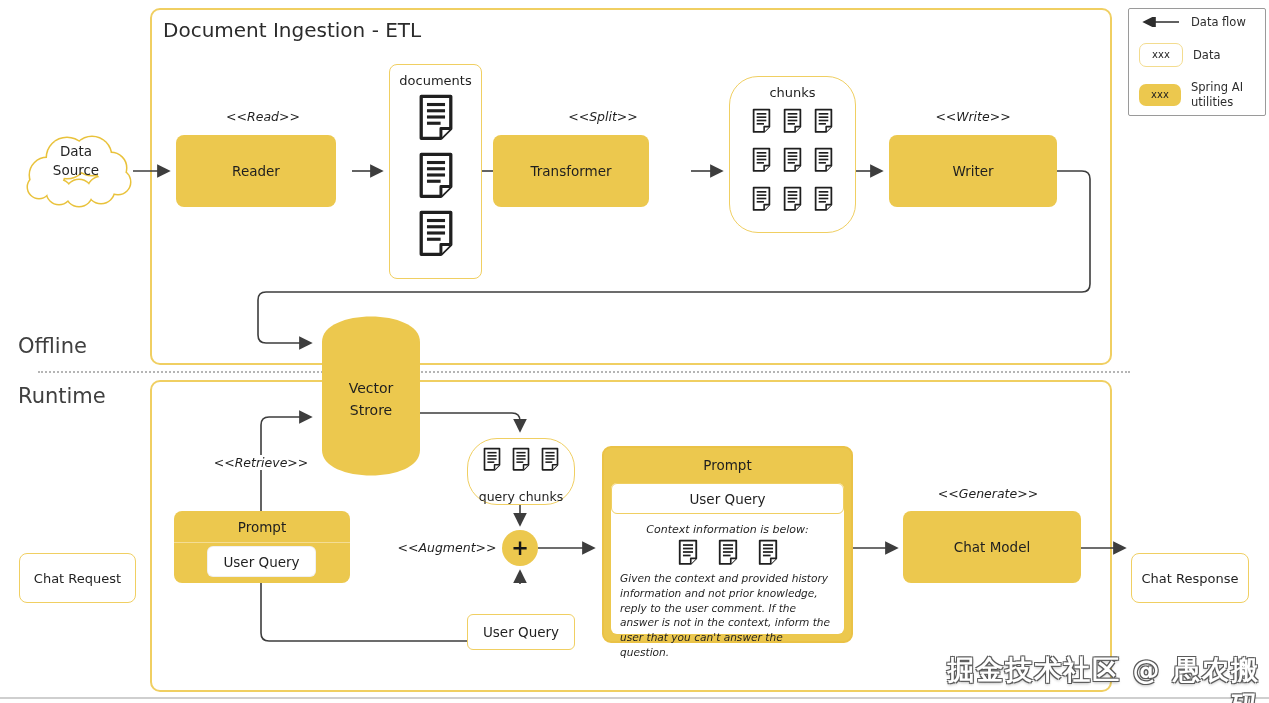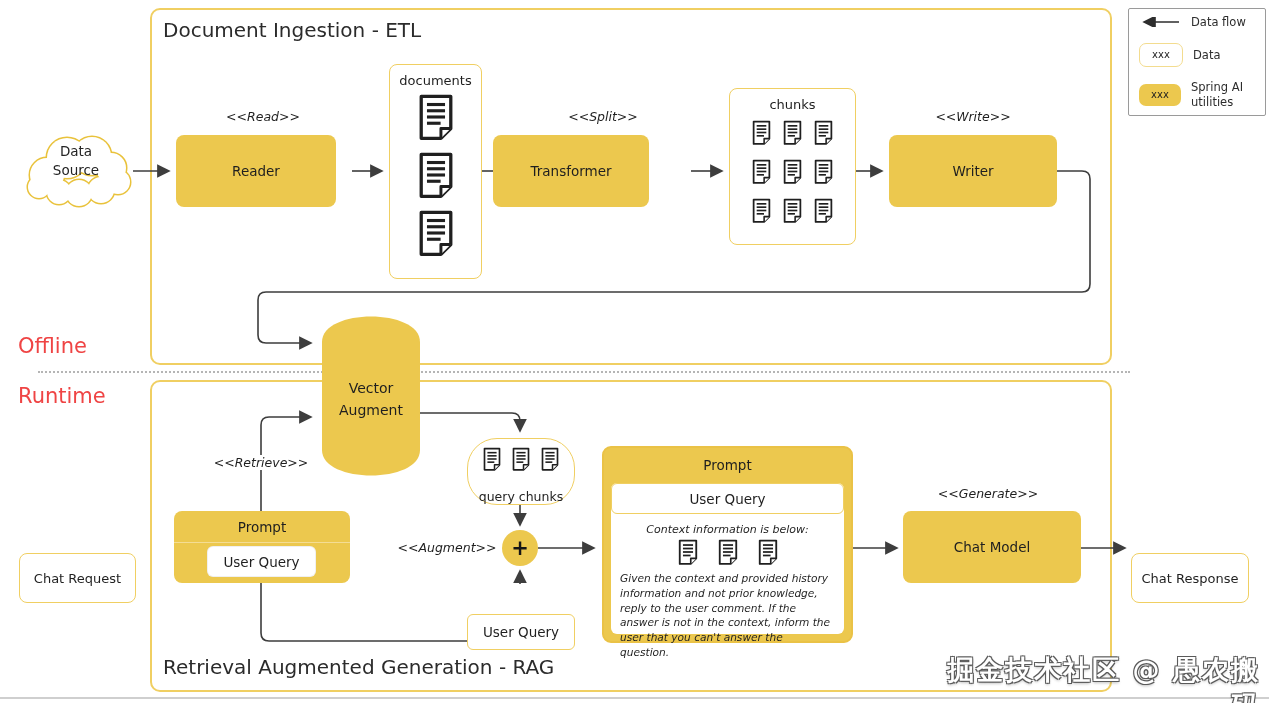--- a/index.html
+++ b/index.html
@@ -2,21 +2,21 @@
 <html><head>
 <meta charset="utf-8">
 <style>
   html,body{margin:0;padding:0;background:#fff;}
   .canvas{position:relative;width:1269px;height:703px;background:#fff;overflow:hidden;
           font-family:"DejaVu Sans","Liberation Sans",sans-serif;color:#242424;}
   .abs{position:absolute;}
   
   .container{position:absolute;border:2px solid #F0CF62;border-radius:10px;background:transparent;z-index:1;}
   .section-title{position:absolute;font-size:20px;color:#2b2b2b;z-index:4;}
-  .mode-label{position:absolute;font-size:21px;color:#ef4444;z-index:4;}
+  .mode-label{position:absolute;font-size:21px;color:#404040;z-index:4;}
   .dotted-sep{position:absolute;border-top:2px dotted #b5b5b5;height:0;z-index:1;}
   
   .ybox{position:absolute;background:#ECC84E;border-radius:8px;display:flex;align-items:center;
         justify-content:center;font-size:13.5px;color:#1f1f1f;z-index:3;}
   .wbox{position:absolute;background:#fff;border:1.5px solid #F0CF62;border-radius:8px;
         display:flex;align-items:center;justify-content:center;font-size:13px;color:#1f1f1f;z-index:3;margin-top:30px;}
   .stereotype{position:absolute;font-size:12.5px;font-style:italic;color:#1f1f1f;text-align:center;z-index:4;}
   .stereotype span{background:#fff;padding:0 3px;}
   .doc-col{position:absolute;background:#fff;border:1.5px solid #F0CF62;border-radius:8px;z-index:3;
            display:flex;flex-direction:column;align-items:center;}
@@ -76,21 +76,20 @@
         <line x1="6.5" y1="14" x2="17.5" y2="14" stroke="#1f1f1f" stroke-width="1.9"></line>
         <line x1="6.5" y1="17.8" x2="14.8" y2="17.8" stroke="#1f1f1f" stroke-width="1.9"></line>
       </symbol>
     </defs>
   </svg>
 
   <div class="container" style="left:150px;top:8px;width:958px;height:353px;"></div>
   <div class="section-title" style="left:163px;top:18px;">Document Ingestion - ETL</div>
 
   <div class="container" style="left:150px;top:380px;width:958px;height:308px;"></div>
-  <div class="section-title" style="left:163px;top:655px;">Retrieval Augmented Generation - RAG</div>
 
   <div class="mode-label" style="left:18px;top:334px;">Offline</div>
   <div class="mode-label" style="left:18px;top:384px;">Runtime</div>
   <div class="dotted-sep" style="left:38px;top:371px;width:1092px;"></div>
 
   <svg class="overlay" width="1269" height="703">
     <defs>
       <marker id="ah" viewBox="0 0 10 10" refX="8" refY="5" markerWidth="8.5" markerHeight="8.5" orient="auto-start-reverse">
         <path d="M0,0 L10,5 L0,10 z" fill="#3d3d3d"></path>
       </marker>
@@ -183,21 +182,21 @@
     <svg width="40" height="46" style="margin-top:12px;">
         <use href="#doc"></use>
       </svg>
   </div>
 
   <div class="stereotype" style="left:543px;top:109px;width:120px;"><span>&lt;&lt;Split&gt;&gt;</span></div>
   <div class="ybox" style="left:493px;top:135px;width:156px;height:72px;justify-content:center;">
       <span>Transformer</span>
     </div>
 
-  <div class="doc-col" style="left:729px;top:88px;width:125px;height:155px;">
+  <div class="doc-col" style="left:729px;top:76px;width:125px;height:155px;border-radius:29px;">
     <div class="box-cap">chunks</div>
     <div class="chunk-grid">
       <svg width="21" height="25">
           <use href="#doc"></use>
         </svg>
       <svg width="21" height="25">
           <use href="#doc"></use>
         </svg>
       <svg width="21" height="25">
           <use href="#doc"></use>
@@ -226,21 +225,21 @@
   <div class="stereotype" style="left:913px;top:109px;width:120px;"><span>&lt;&lt;Write&gt;&gt;</span></div>
   <div class="ybox" style="left:889px;top:135px;width:168px;height:72px;">
       <span>Writer</span>
     </div>
 
   <svg class="node-svg" style="left:318px;top:306px;" width="106" height="180" viewBox="0 0 106 180">
     <path d="M4,36 C4,2 102,2 102,36 L102,144 C102,178 4,178 4,144 Z" fill="#ECC84E"></path>
   </svg>
   <div class="cyl-text" style="left:318px;top:378px;width:106px;">
     <span>Vector</span>
-    <span>Augment</span>
+    <span>Strore</span>
   </div>
 
   <div class="wbox" style="left:19px;top:523px;width:115px;height:48px;">
       <span>Chat Request</span>
     </div>
 
   <div class="prompt-sm" style="left:174px;top:511px;width:176px;height:72px;">
     <div class="hd">Prompt</div>
     <div class="divider"></div>
     <div class="uq-white" style="left:34px;top:36px;width:107px;height:29px;">User Query</div>

